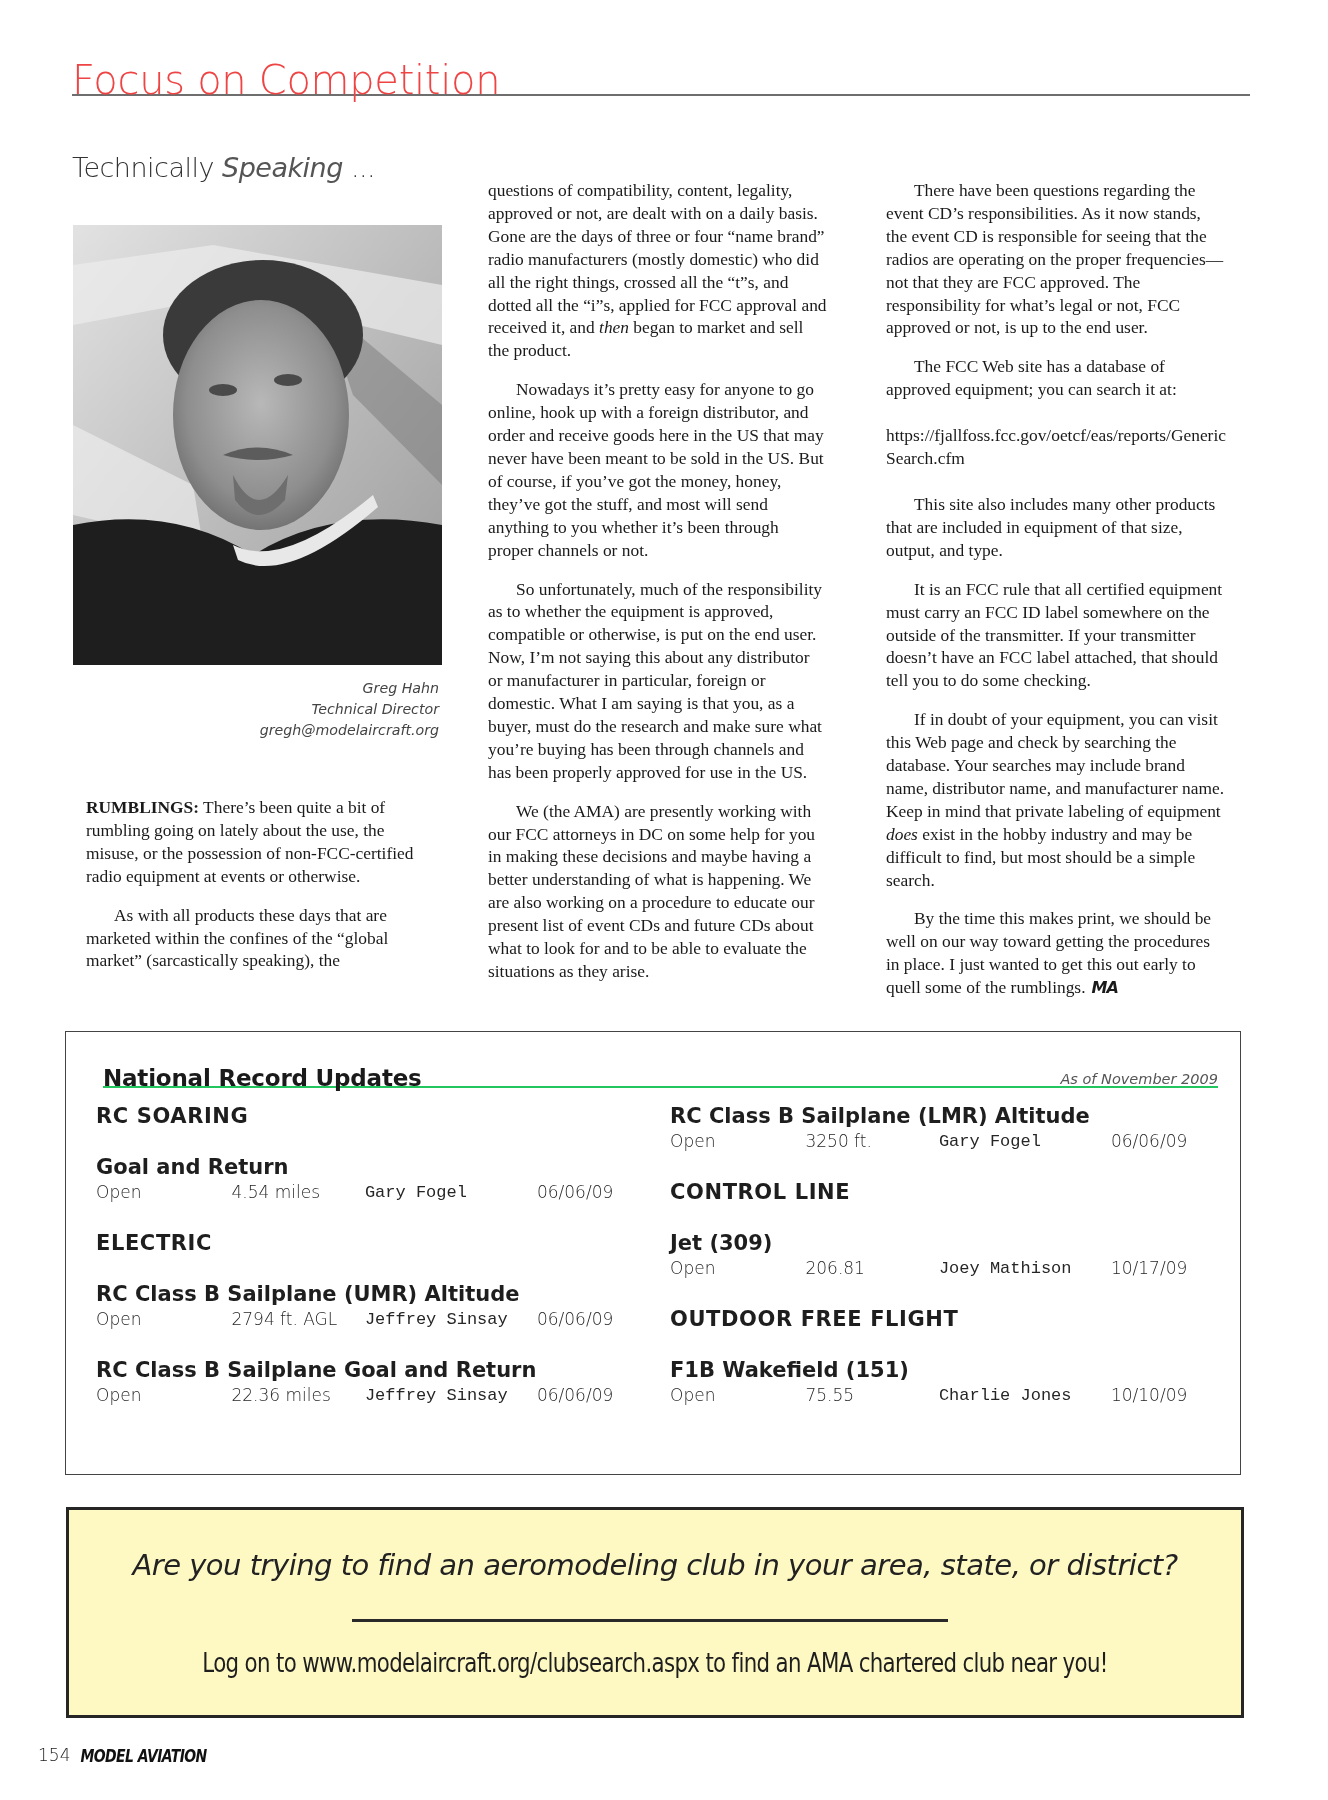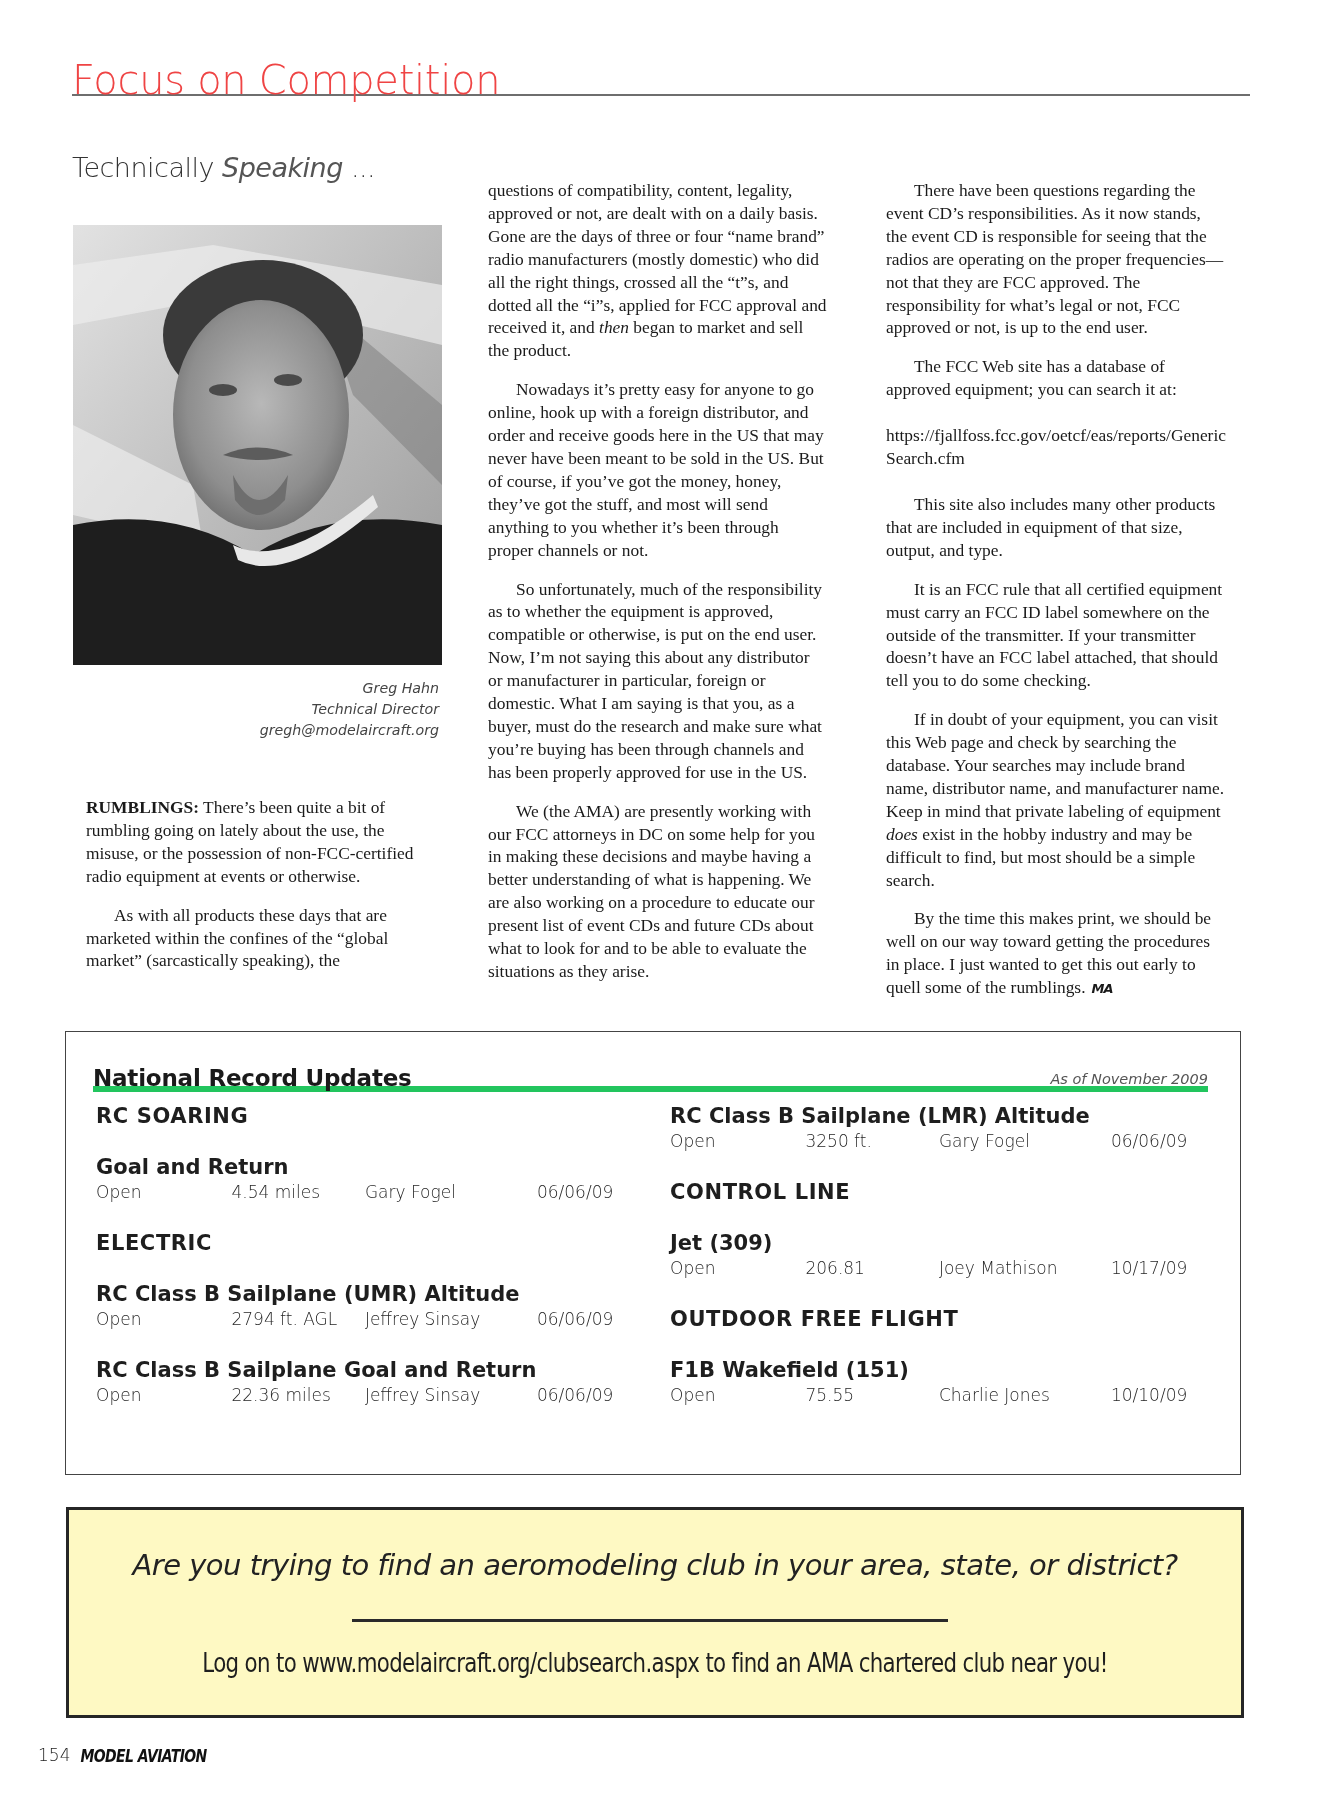--- a/index.html
+++ b/index.html
@@ -17,37 +17,37 @@
   #byline { position: absolute; left: 73px; top: 678px; width: 366px; text-align: right; font-family: "DejaVu Sans", sans-serif; font-style: italic; font-size: 14.2px; line-height: 21px; color: #444; }
 
   .column { position: absolute; font-family: "Liberation Serif", serif; font-size: 17.4px; line-height: 22.9px; color: #1a1a1a; }
   .column p { margin: 16px; }
   .column p.indent { text-indent: 28px; }
   .column p.gap { margin-top: 23px; }
   #col1 { left: 70px; top: 780px; width: 372px; }
   #col2 { left: 472px; top: 163px; width: 372px; }
   #col3 { left: 870px; top: 163px; width: 372px; }
   .runin { font-weight: bold; }
-  .ma-mark { font-family: "DejaVu Sans", sans-serif; font-weight: bold; font-style: italic; font-size: 13px; letter-spacing: -1px; margin-left: 6px; }
+  .ma-mark { font-family: "DejaVu Sans", sans-serif; font-weight: bold; font-style: italic; font-size: 16px; letter-spacing: -1px; margin-left: 6px; }
 
   #records-box { position: absolute; left: 65px; top: 1031px; width: 1176px; height: 444px; border: 1.5px solid #444; box-sizing: border-box; }
-  #records-header { position: absolute; left: 27px; top: 32px; width: 1115px; height: 22px; border-bottom: 6px solid #22c55e; }
+  #records-header { position: absolute; left: 37px; top: 32px; width: 1115px; height: 22px; border-bottom: 2px solid #22c55e; }
   #records-title { position: absolute; left: 0; bottom: -5px; font-family: "DejaVu Sans", sans-serif; font-weight: bold; font-size: 23px; color: #1a1a1a; letter-spacing: -0.2px; }
   #records-asof { position: absolute; right: 0; bottom: -1px; font-family: "DejaVu Sans", sans-serif; font-style: italic; font-size: 14.5px; color: #555; font-weight: 300; }
 
   .rec-col { position: absolute; top: 72px; width: 520px; font-family: "DejaVu Sans", sans-serif; }
   #rec-left { left: 30px; }
   #rec-right { left: 604px; }
   .rec-cat { font-weight: bold; font-size: 21px; letter-spacing: 0.6px; height: 25px; line-height: 25px; margin-bottom: 26px; color: #1e1e1e; }
   .rec-event { font-weight: bold; font-size: 21px; height: 25px; line-height: 25px; color: #1e1e1e; }
   .rec-row { display: flex; font-size: 17px; height: 25px; line-height: 25px; margin-bottom: 26px; color: #262626; font-weight: 300; }
   .rec-row span { display: block; }
   .rec-row .c1 { width: 137px; }
   .rec-row .c2 { width: 135px; }
-  .rec-row .c3 { width: 174px; }
+  .rec-row .c3 { width: 174px; font-family: Liberation Mono, monospace; }
   .rec-row .c4 { width: 80px; }
 
   #club-box { position: absolute; left: 66px; top: 1507px; width: 1178px; height: 211px; background: #fef9c3; border: 3px solid #262626; box-sizing: border-box; }
   #club-question { position: absolute; left: 0; top: 38px; width: 100%; text-align: center; font-family: "DejaVu Sans", sans-serif; font-style: italic; font-size: 29px; color: #222; letter-spacing: -0.5px; font-weight: 300; }
   #club-rule { position: absolute; left: 283px; top: 109px; width: 596px; height: 3px; background: #2a2a2a; }
   #club-cta { position: absolute; left: 0; top: 138px; width: 100%; text-align: center; font-family: "DejaVu Sans", sans-serif; font-size: 26px; color: #1e1e1e; letter-spacing: -0.8px; transform: scaleX(0.82); transform-origin: center; }
 
   #footer { position: absolute; left: 38px; top: 1745px; font-family: "DejaVu Sans", sans-serif; display: flex; align-items: baseline; gap: 10px; }
   #page-number { font-size: 17px; color: #222; font-weight: 300; }
   #magazine-name { font-family: "DejaVu Sans", sans-serif; font-weight: bold; font-style: italic; font-size: 14px; letter-spacing: -0.6px; text-transform: uppercase; color: #111; transform: scaleY(1.2); display: inline-block; }

